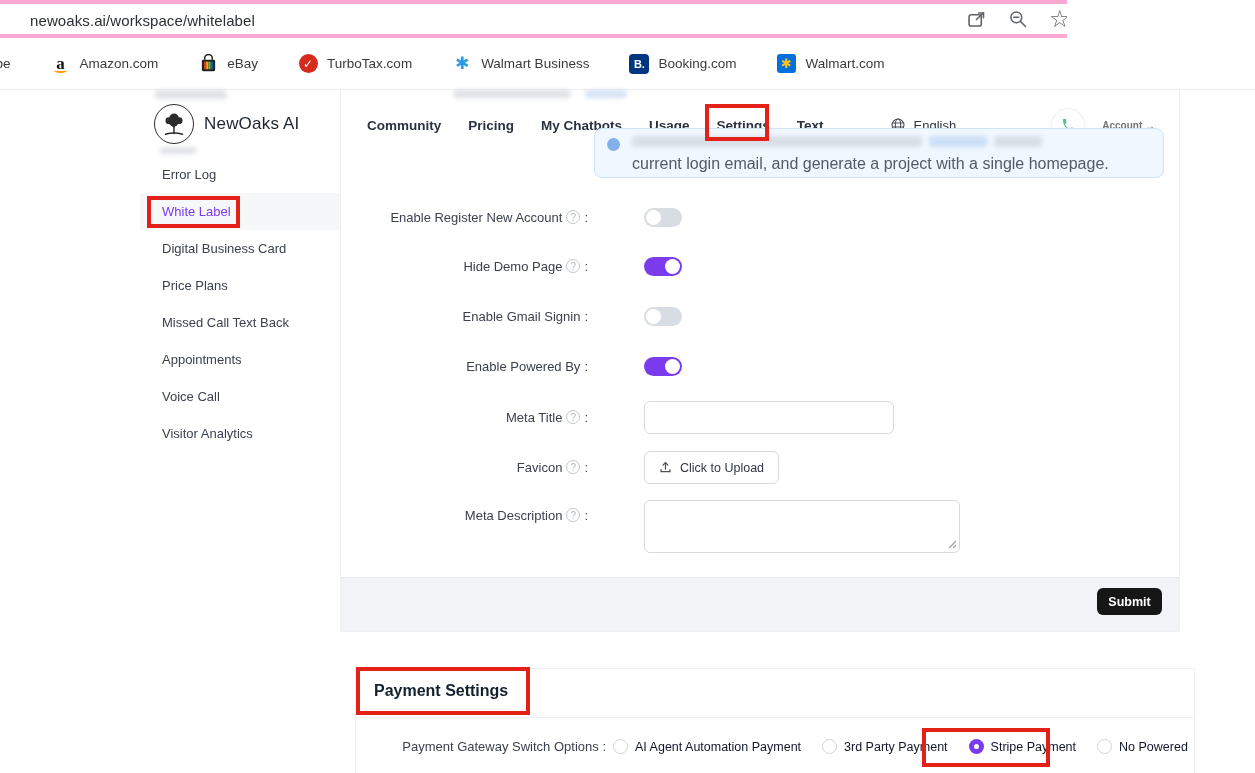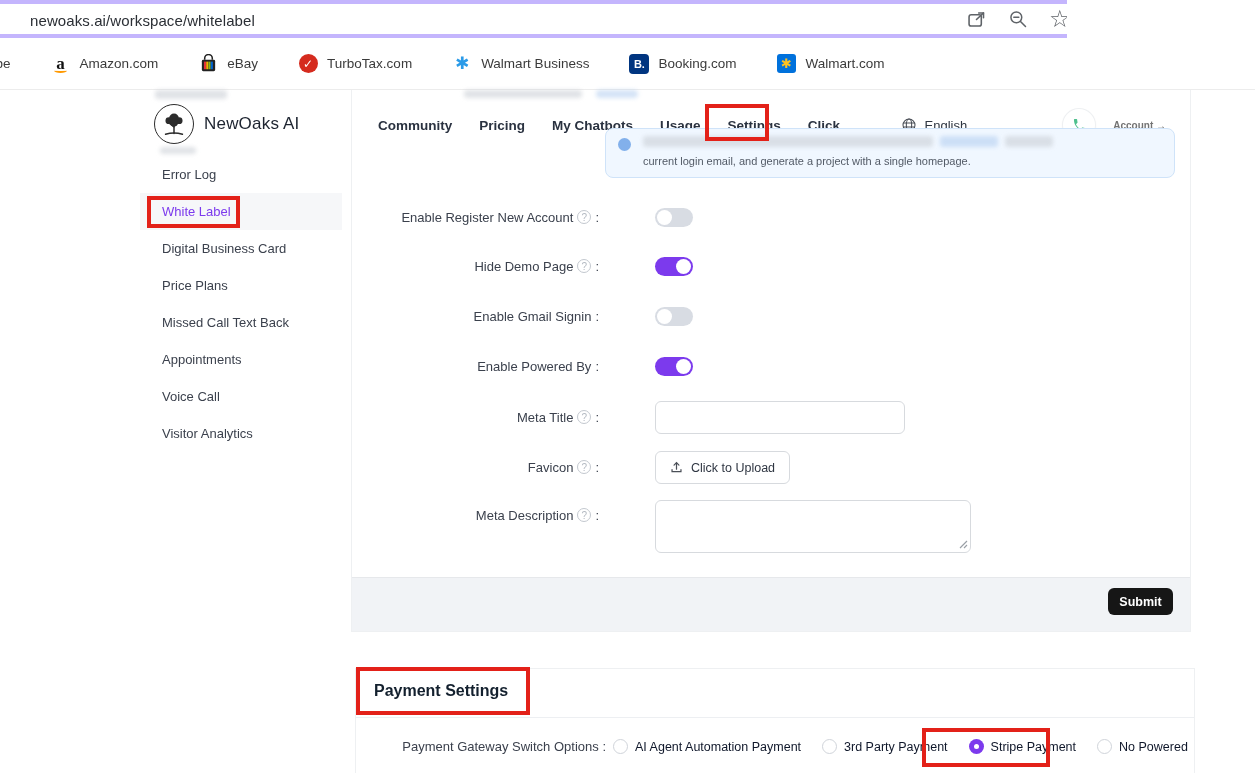--- a/index.html
+++ b/index.html
@@ -1,21 +1,21 @@
 <!DOCTYPE html>
 <html><head>
 <meta charset="utf-8">
 <style>
   * { margin:0; padding:0; box-sizing:border-box; }
   html,body { width:1255px; height:773px; }
   body { font-family:"Liberation Sans","DejaVu Sans",sans-serif; background:#fff; }
   #screen { position:relative; width:1255px; height:773px; overflow:hidden; background:#fff; }
 
   
-  .topbar { position:absolute; left:0; top:0; width:1067px; height:38px; background:#c4b5fd; }
+  .topbar { position:absolute; left:0; top:0; width:1067px; height:38px; background:#f9a8d4; }
   .urlpill { position:absolute; left:-18px; top:4px; width:1168px; height:30px; background:#fff; border-radius:16px; }
   .urltext { position:absolute; left:48px; top:8px; font-size:15px; color:#2b2f35; letter-spacing:.1px; }
   .topbar-icons { position:absolute; right:0; top:0; height:38px; display:flex; align-items:center; gap:20px; padding-right:0; }
   .tb-icon { width:22px; height:22px; display:flex; align-items:center; justify-content:center; color:#5f6368; }
   .star-glyph { font-size:24px; color:#5f6368; line-height:1; }
 
   .bookmarksbar { position:absolute; left:0; top:38px; width:1255px; height:52px; background:#fff; border-bottom:1px solid #ececec; display:flex; align-items:center; }
   .bm-list { display:flex; align-items:center; gap:40px; margin-left:-12px; }
   .bm-item { display:flex; align-items:center; gap:9px; font-size:13.5px; color:#3b3b3b; white-space:nowrap; cursor:default; }
   .bm-ico { width:20px; height:20px; display:flex; align-items:center; justify-content:center; position:relative; flex:0 0 auto; }
@@ -37,32 +37,32 @@
   .brand-name { font-size:17px; font-weight:normal; color:#1d2430; letter-spacing:.2px; }
   .menu { position:absolute; left:0; top:66px; width:202px; list-style:none; }
   .menu-item { height:37px; display:flex; align-items:center; padding-left:22px; font-size:13px; color:#3b414d; cursor:pointer; }
   .menu-item.active { background:#f6f7f9; color:#7c3aed; }
 
   
   .blur { position:absolute; background:#c7ccd3; opacity:.55; filter:blur(2px); border-radius:3px; }
   .blur.blue { background:#aac8ee; opacity:.5; }
 
   
-  .main-card { position:absolute; left:351px; top:0; width:840px; height:542px; background:#fff; border:1px solid #eef0f2; border-top:none; }
+  .main-card { position:absolute; left:340px; top:0; width:840px; height:542px; background:#fff; border:1px solid #eef0f2; border-top:none; }
   .nav-row { position:absolute; left:0; top:20px; width:100%; height:30px; display:flex; align-items:center; padding:0 24px 0 26px; }
   .nav-items { display:flex; align-items:center; gap:27px; }
   .nav-item { font-size:13.5px; font-weight:bold; color:#2a3240; white-space:nowrap; cursor:pointer; }
   .nav-right { margin-left:auto; display:flex; align-items:center; }
   .lang { display:flex; align-items:center; gap:8px; font-size:13px; color:#2f3642; cursor:pointer; }
   .phone-circle { width:32px; height:32px; border-radius:50%; background:#fff; box-shadow:0 0 0 1px #eef0f2, 0 1px 3px rgba(0,0,0,.08); display:flex; align-items:center; justify-content:center; margin-left:96px; }
   .account { display:flex; align-items:center; font-size:10px; font-weight:bold; color:#737373; margin-left:18px; cursor:pointer; white-space:nowrap; }
 
   .banner { position:absolute; left:253px; top:38px; width:570px; height:50px; background:#f0f7ff; border:1px solid #cfe3f9; border-radius:8px; }
   .banner-dot { position:absolute; left:12px; top:9px; width:13px; height:13px; border-radius:50%; background:#6ea3e8; opacity:.85; }
-  .banner-line2 { position:absolute; left:37px; top:26px; font-size:11px; color:#525a66; }
+  .banner-line2 { position:absolute; left:37px; top:26px; font-size:16px; color:#525a66; }
 
   
   .form-row { position:absolute; left:0; width:100%; display:flex; align-items:center; }
   .form-label { width:247px; text-align:right; font-size:13px; color:#3b414d; display:flex; justify-content:flex-end; align-items:flex-start; gap:4px; white-space:nowrap; }
   .help { width:14px; height:14px; border:1px solid #c3c8cf; border-radius:50%; color:#b4bac2; font-size:10px; display:inline-flex; align-items:center; justify-content:center; flex:0 0 auto; }
   .colon { color:#3b414d; font-size:13px; }
   .control { margin-left:8px; display:flex; align-items:center;padding-left:48px; }
   .toggle { width:38px; height:19px; border-radius:10px; background:#d8dce3; position:relative; cursor:pointer; }
   .toggle.on { background:#7c3aed; }
   .toggle .knob { position:absolute; top:2px; left:2px; width:15px; height:15px; border-radius:50%; background:#fff; }
@@ -231,21 +231,21 @@
       <div class="blur" style="left:112px; top:0; width:118px; height:8px;"></div>
       <div class="blur blue" style="left:244px; top:0; width:42px; height:8px; border-radius:6px;"></div>
 
       <div class="nav-row">
         <div class="nav-items" id="nav-items">
             <span class="nav-item">Community</span>
             <span class="nav-item">Pricing</span>
             <span class="nav-item">My Chatbots</span>
             <span class="nav-item">Usage</span>
             <span class="nav-item">Settings</span>
-            <span class="nav-item">Click</span>
+            <span class="nav-item">Text</span>
           </div>
         <div class="nav-right">
           <span class="lang">
             <svg width="16" height="16" viewBox="0 0 24 24" fill="none" stroke="#4a4f57" stroke-width="1.6">
               <circle cx="12" cy="12" r="9"></circle>
                 <ellipse cx="12" cy="12" rx="4" ry="9"></ellipse>
                 <path d="M3.5 9 h17 M3.5 15 h17"></path>
             </svg>
             <span>English</span>
           </span>

